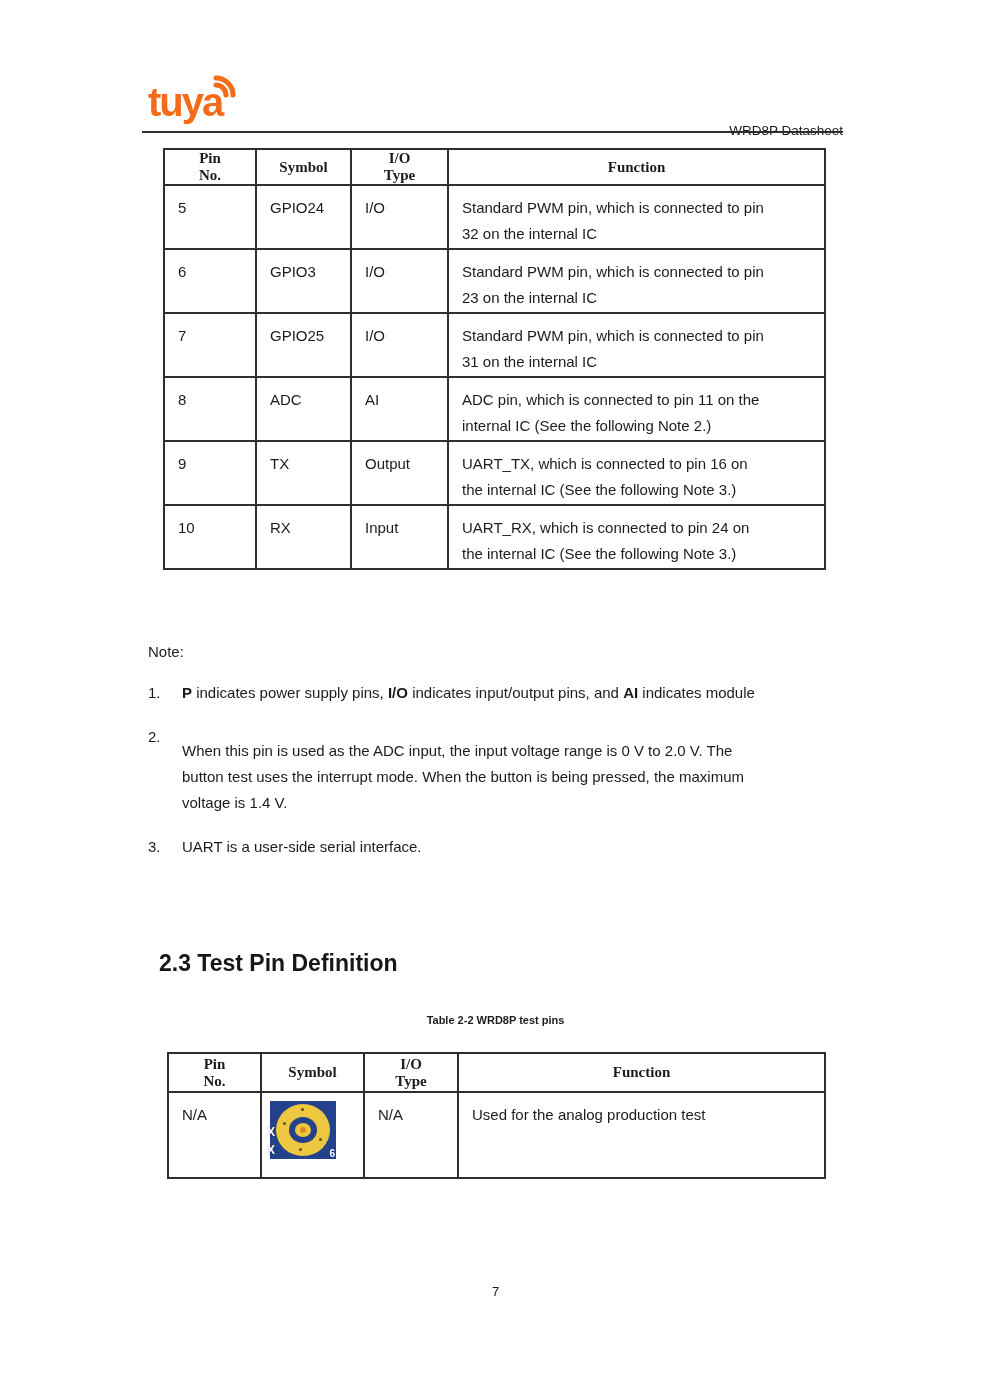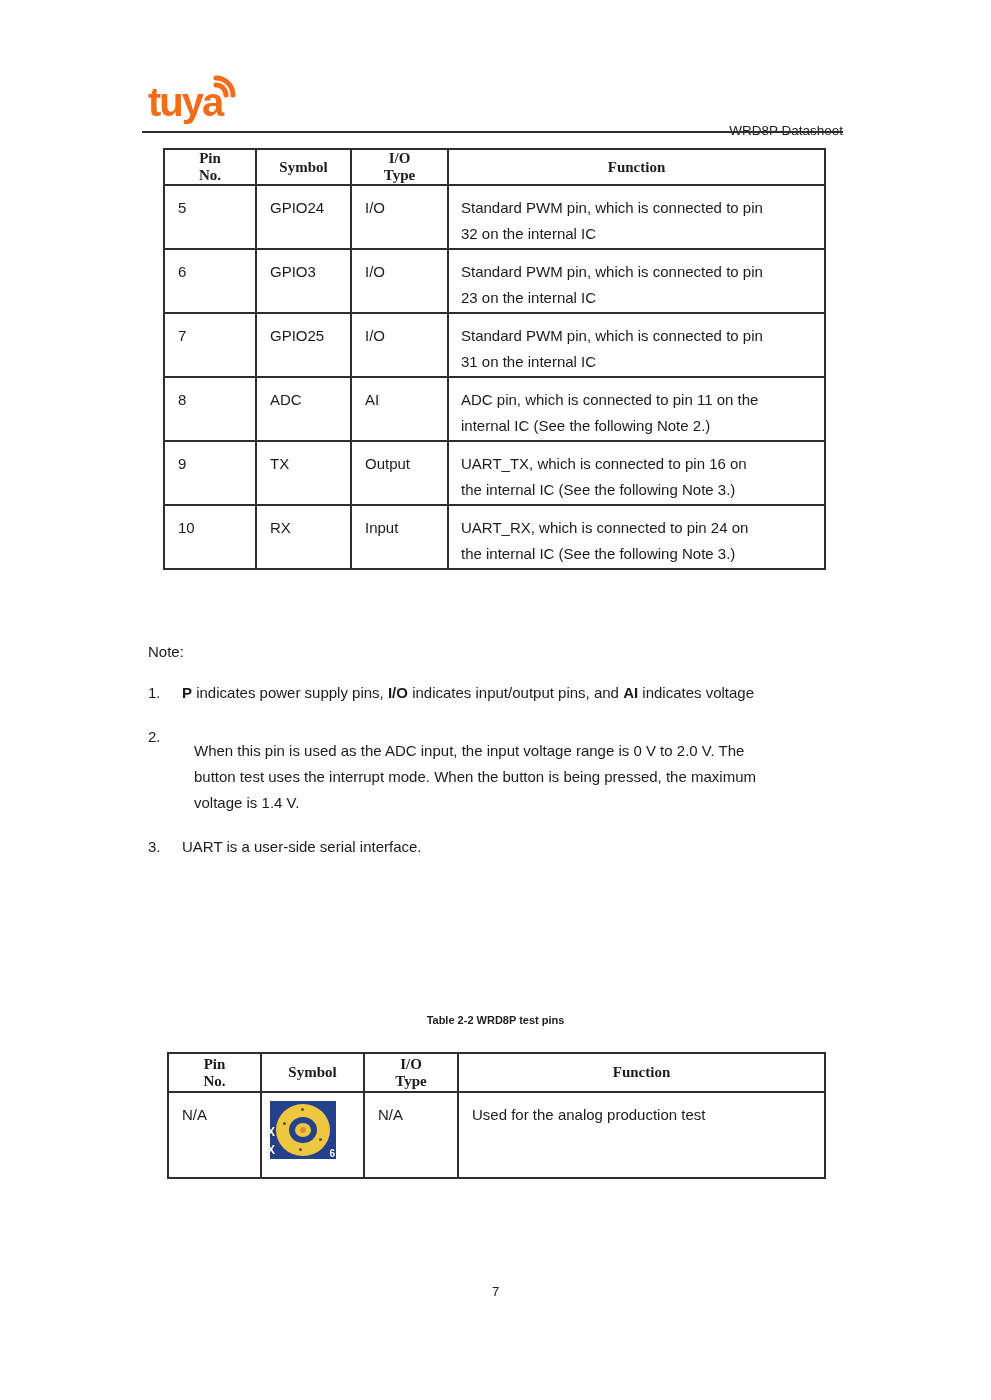--- a/index.html
+++ b/index.html
@@ -24,21 +24,21 @@
   }
   .header-rule{
     position:absolute;left:142px;right:148px;top:131px;height:2px;
     background:var(--border-dark,#2E2E2E);
   }
   
   table{border-collapse:collapse;table-layout:fixed;font-size:15px;color:#1c1c1c;}
   th,td{border:2px solid var(--border-dark,#2E2E2E);}
   th{font-weight:bold;text-align:center;height:34px;padding:0 22px;vertical-align:middle;font-family:Liberation Serif, serif;}
   td{vertical-align:top;padding:9px 10px 0 13px;line-height:26px;}
-  .lines{white-space:pre-line;padding-left:12px;}
+  .lines{white-space:pre-line;}
   .t1{position:absolute;left:163px;top:148px;width:661px;}
   .t1 td{height:53px;}
   .t2{position:absolute;left:167px;top:1052px;width:657px;}
   .t2 th{height:37px;}
   .t2 td{height:75px;}
   .t2 .sym-cell{padding:8px 0 0 8px;}
   
   .note-block{position:absolute;left:148px;top:641px;width:700px;font-size:15px;}
   .note-label{line-height:21px;}
   .note-item{display:flex;margin-top:17px;}
@@ -161,39 +161,40 @@
       </tr>
     </tbody>
   </table>
 
   <div class="note-block">
     <div class="note-label">Note:</div>
 
     <div class="note-item">
       <div class="num">1.</div>
       <div class="body">
-        <span class="b">P</span><span> indicates power supply pins, </span><span class="b">I/O</span><span> indicates input/output pins, and </span><span class="b">AI</span><span> indicates voltage</span>
+        <span class="b">P</span><span> indicates power supply pins, </span><span class="b">I/O</span><span> indicates input/output pins, and </span><span class="b">AI</span><span> indicates module</span>
       </div>
     </div>
 
     <div class="note-item">
       <div class="num">2.</div>
       <div class="body">
         <div class="lines para2">When this pin is used as the ADC input, the input voltage range is 0 V to 2.0 V. The
 button test uses the interrupt mode. When the button is being pressed, the maximum
 voltage is 1.4 V.</div>
       </div>
     </div>
 
     <div class="note-item">
       <div class="num">3.</div>
       <div class="body">UART is a user-side serial interface.</div>
     </div>
   </div>
 
+  <div class="section-heading">2.3 Test Pin Definition</div>
   <div class="table-caption">Table 2-2 WRD8P test pins</div>
 
   <table class="t2">
     <colgroup>
         <col style="width:93px">
         <col style="width:103px">
         <col style="width:94px">
         <col style="width:367px">
       </colgroup>
     <thead>

